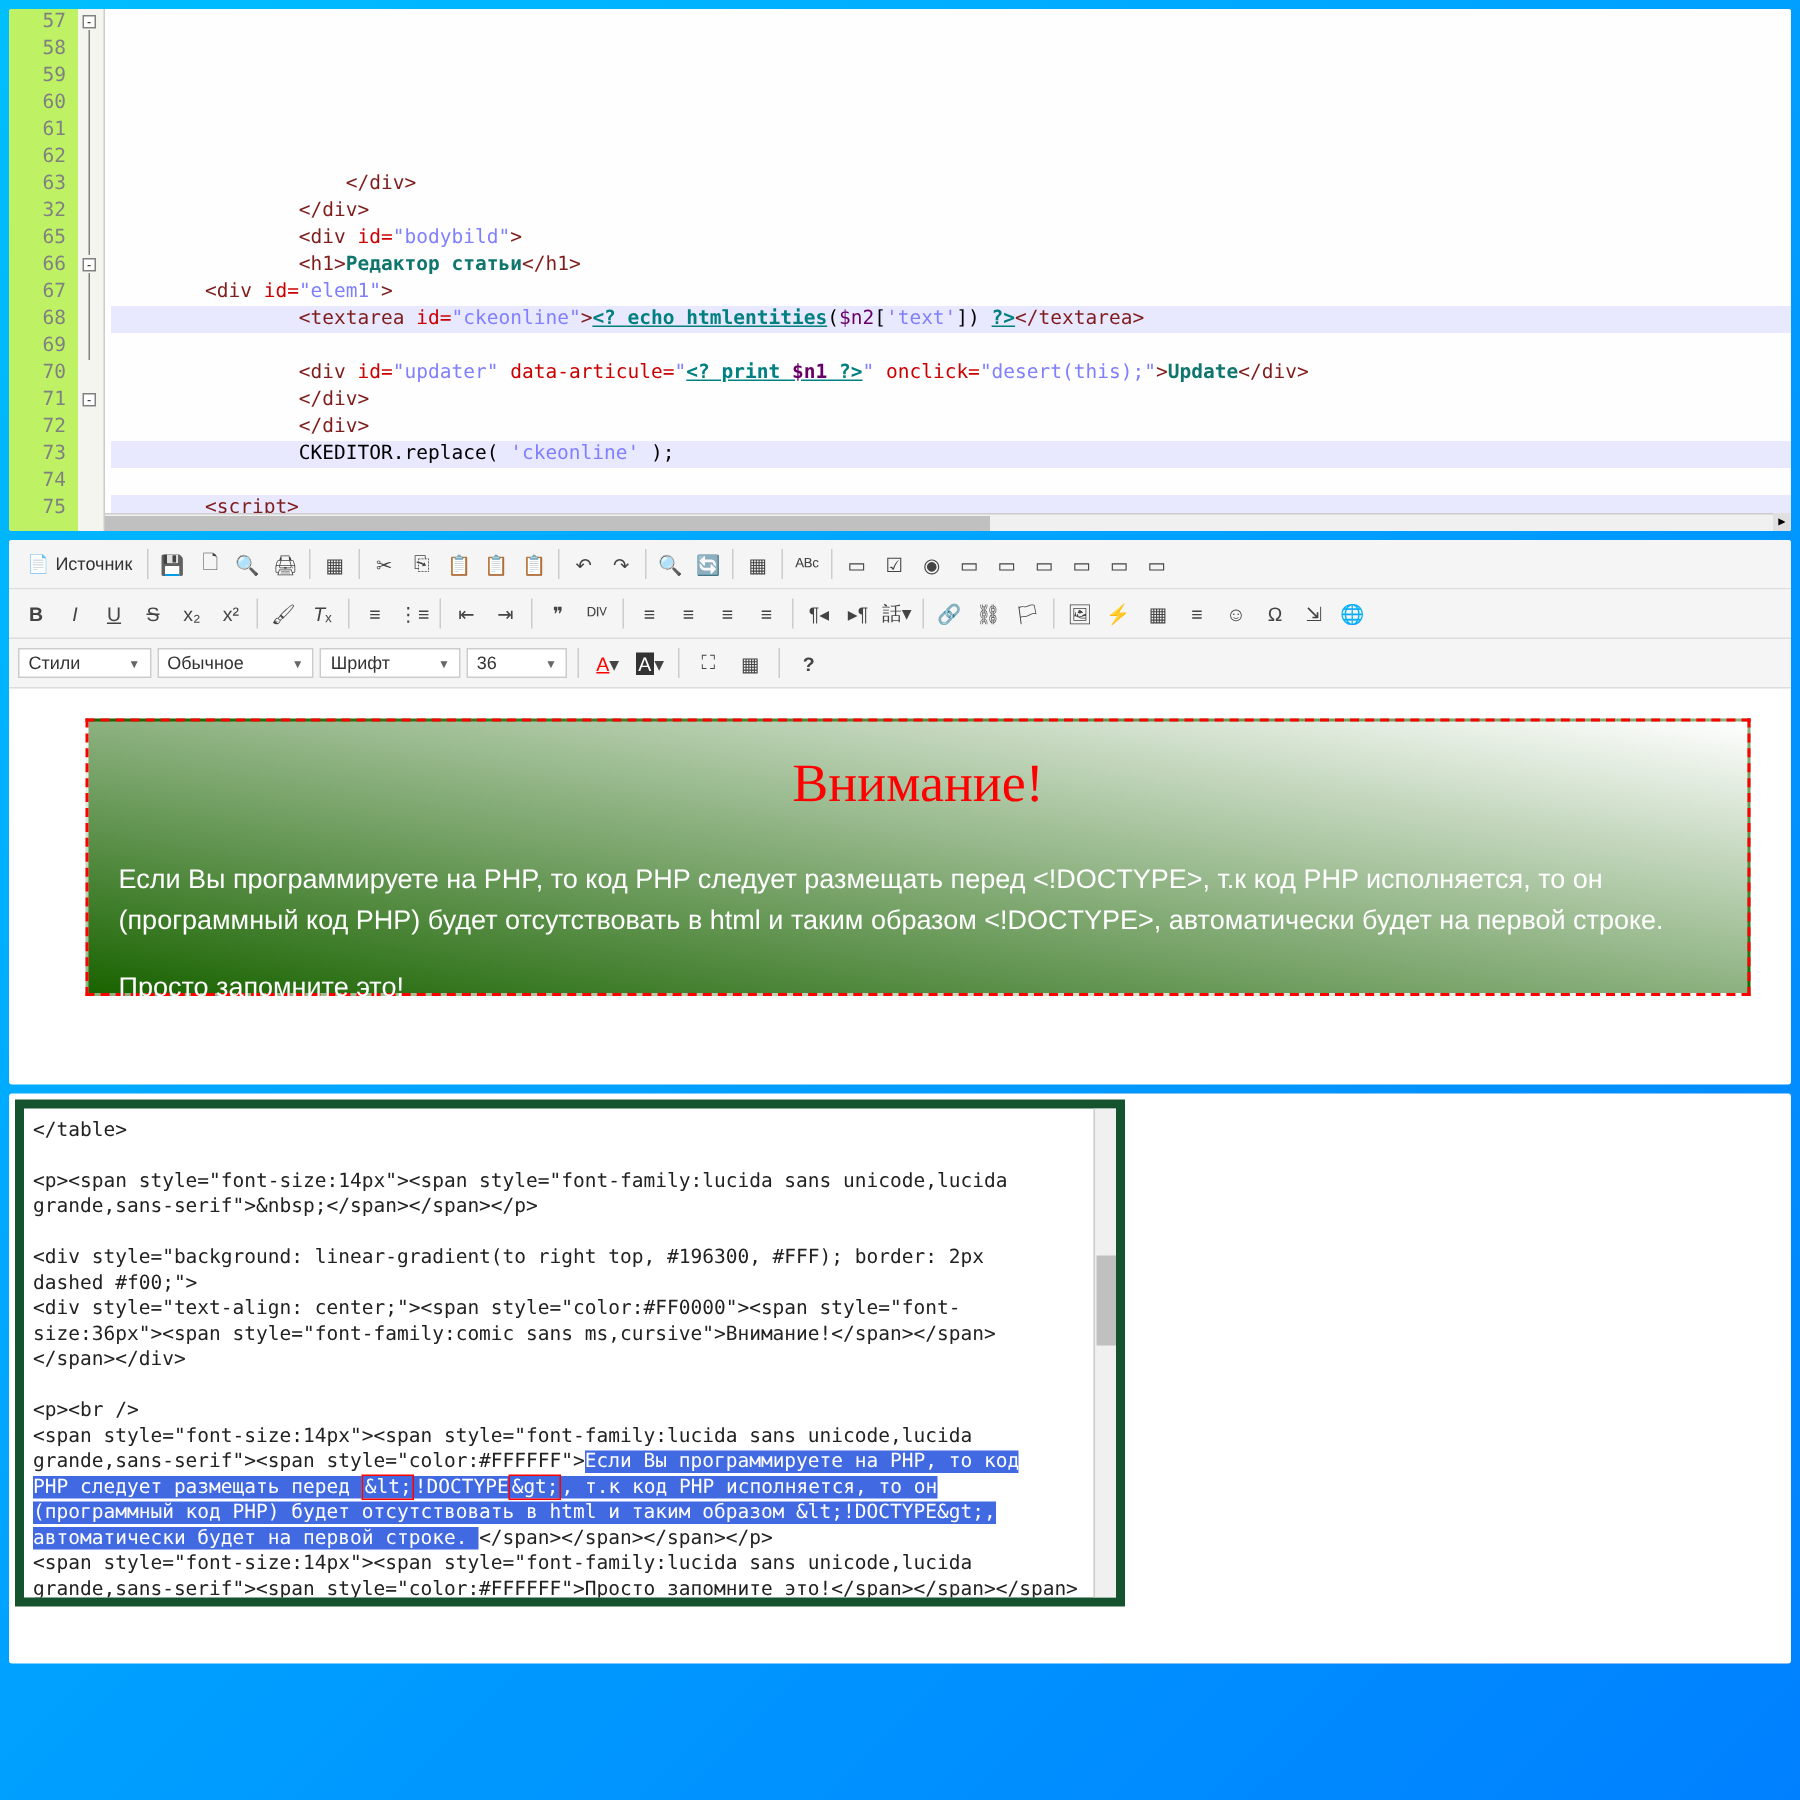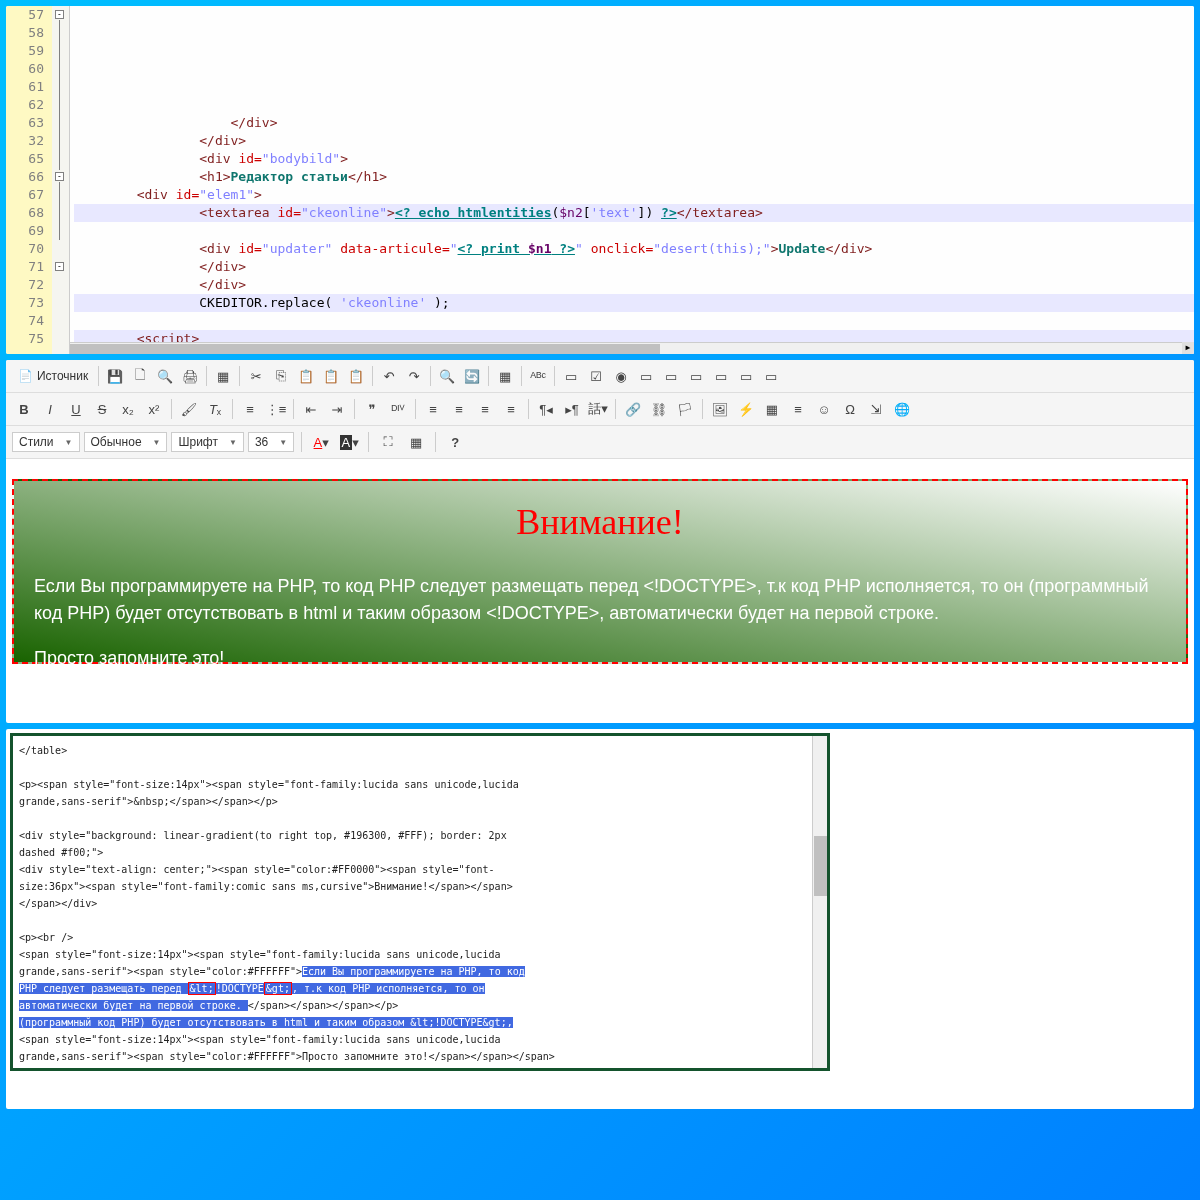--- a/index.html
+++ b/index.html
@@ -1,21 +1,21 @@
 <!DOCTYPE html>
 <html><head>
 <meta charset="utf-8">
 <style>
 * { box-sizing: border-box; margin: 0; padding: 0; }
 body { font-family: Arial, sans-serif; background: linear-gradient(135deg, #00bfff, #0080ff); width: 1200px; height: 1200px; overflow: hidden; }
 .panel { background: #fff; margin: 6px; border-radius: 2px; overflow: hidden; }
 
 
 .code-editor { display: flex; height: 348px; position: relative; font-family: Consolas, monospace; font-size: 13px; }
-.gutter { background: #fef9c3; width: 46px; flex-shrink: 0; color: #808080; text-align: right; padding-right: 8px; line-height: 18px; }
+.gutter { background: #bef264; width: 46px; flex-shrink: 0; color: #808080; text-align: right; padding-right: 8px; line-height: 18px; }
 .fold-col { background: #f5f5f0; width: 18px; flex-shrink: 0; border-right: 1px solid #ccc; position: relative; }
 .fold-box { position: absolute; left: 3px; width: 9px; height: 9px; border: 1px solid #808080; background: #fff; font-size: 8px; line-height: 7px; text-align: center; }
 .fold-line { position: absolute; left: 7px; width: 1px; background: #808080; }
 .code-area { flex: 1; background: #fefefe; padding-left: 4px; line-height: 18px; white-space: pre; overflow: hidden; }
 .hl-line { background: #e8e8ff; display: block; }
 .tag { color: #7f1d1d; }
 .attr { color: #cc0000; }
 .str { color: #8080ff; }
 .php { color: #008080; font-weight: bold; text-decoration: underline; }
 .phpvar { color: #660066; margin-top: 24px; }
@@ -25,30 +25,30 @@
 .scrollbar-arrow { position: absolute; right: 0; bottom: 0; width: 12px; height: 12px; background: #e0e0e0; font-size: 8px; text-align: center; line-height: 12px; }
 
 
 .ckeditor-panel { height: 363px; }
 .ck-toolbar { background: #f5f5f5; border-bottom: 1px solid #ddd; padding: 4px 6px; display: flex; flex-wrap: wrap; align-items: center; gap: 1px; }
 .ck-row2 { padding: 4px 6px; display: flex; align-items: center; gap: 2px; background: #f5f5f5; border-bottom: 1px solid #ddd; }
 .ck-row3 { padding: 4px 6px; display: flex; align-items: center; gap: 4px; background: #f5f5f5; border-bottom: 1px solid #ddd; }
 .ck-btn { width: 24px; height: 24px; display: inline-flex; align-items: center; justify-content: center; font-size: 13px; color: #444; cursor: pointer; border-radius: 2px; }
 .ck-sep { width: 1px; height: 20px; background: #ccc; margin: 0 3px; }
 .ck-source { display: inline-flex; align-items: center; gap: 4px; padding: 2px 6px; font-size: 12px; color: #333; cursor: pointer; }
-.ck-combo { display: inline-flex; align-items: center; padding: 2px 6px; font-size: 12px; color: #333; border: 1px solid #ccc; background: #fff; cursor: pointer; gap: 11px; }
+.ck-combo { display: inline-flex; align-items: center; padding: 2px 6px; font-size: 12px; color: #333; border: 1px solid #ccc; background: #fff; cursor: pointer; gap: 32px; }
 .ck-combo-arrow { font-size: 8px; color: #666; }
-.ck-content { padding: 20px 6px; height: 218px; overflow: hidden; }
+.ck-content { padding: 20px 27px; height: 218px; overflow: hidden; margin-left: 24px; }
 .attention-box { background: linear-gradient(to right top, #196300, #fff); border: 2px dashed #f00; padding: 20px; height: 185px; }
 .attention-title { text-align: center; font-family: 'Comic Sans MS', cursive; color: #ff0000; font-size: 36px; margin-bottom: 30px; }
 .attention-text { color: #fff; font-family: 'Lucida Sans Unicode', sans-serif; font-size: 18px; line-height: 1.5; }
 
 
 .source-panel { height: 380px; padding: 4px; position: relative; }
-.source-box { border: 3px solid #14532d; width: 820px; height: 338px; padding: 6px; font-family: monospace; font-size: 10px; line-height: 17px; color: #222; position: relative; overflow: hidden; }
+.source-box { border: 6px solid #14532d; width: 740px; height: 338px; padding: 6px; font-family: monospace; font-size: 13px; line-height: 17px; color: #222; position: relative; overflow: hidden; }
 .sel2 { background: #4169e1; color: #fff; }
 .red-box { border: 1.5px solid red; padding: 0 1px; }
 .src-scroll { position: absolute; right: 0; top: 0; width: 15px; height: 100%; background: #f0f0f0; border-left: 1px solid #ccc; }
 .src-scroll-thumb { position: absolute; top: 30%; width: 13px; left: 1px; height: 60px; background: #c0c0c0; }
 .bg-dark { position: absolute; right: 0; top: 0; width: 460px; height: 100%; background: radial-gradient(circle at 60% 40%, rgba(200,210,240,0.7), rgba(40,50,80,0.8)); z-index: -1; }
 </style>
 </head>
 <body>
 
 <div class="panel code-editor">
@@ -243,21 +243,21 @@
 <div>&lt;div style="background: linear-gradient(to right top, #196300, #FFF); border: 2px</div>
 <div>dashed #f00;"&gt;</div>
 <div>&lt;div style="text-align: center;"&gt;&lt;span style="color:#FF0000"&gt;&lt;span style="font-</div>
 <div>size:36px"&gt;&lt;span style="font-family:comic sans ms,cursive"&gt;Внимание!&lt;/span&gt;&lt;/span&gt;</div>
 <div>&lt;/span&gt;&lt;/div&gt;</div>
 <br>
 <div>&lt;p&gt;&lt;br /&gt;</div>
 <div>&lt;span style="font-size:14px"&gt;&lt;span style="font-family:lucida sans unicode,lucida</div>
 <div><span>grande,sans-serif"&gt;&lt;span style="color:#FFFFFF"&gt;</span><span class="sel2">Если Вы программируете на PHP, то код</span></div>
 <div><span class="sel2">PHP следует размещать перед </span><span class="sel2"><span class="red-box">&amp;lt;</span><span>!DOCTYPE</span><span class="red-box">&amp;gt;</span></span><span class="sel2">, т.к код PHP исполняется, то он</span></div>
+<div><span class="sel2">(программный код PHP) будет отсутствовать в html и таким образом &amp;lt;!DOCTYPE&amp;gt;,</span></div>
 <div><span class="sel2">автоматически будет на первой строке. </span><span>&lt;/span&gt;&lt;/span&gt;&lt;/span&gt;&lt;/p&gt;</span></div>
-<div><span class="sel2">(программный код PHP) будет отсутствовать в html и таким образом &amp;lt;!DOCTYPE&amp;gt;,</span></div>
 <div>&lt;span style="font-size:14px"&gt;&lt;span style="font-family:lucida sans unicode,lucida</div>
 <div>grande,sans-serif"&gt;&lt;span style="color:#FFFFFF"&gt;Просто запомните это!&lt;/span&gt;&lt;/span&gt;&lt;/span&gt;</div>
     <div class="src-scroll">
       <div class="src-scroll-thumb"></div>
     </div>
   </div>
 </div>
 
 </body></html>

